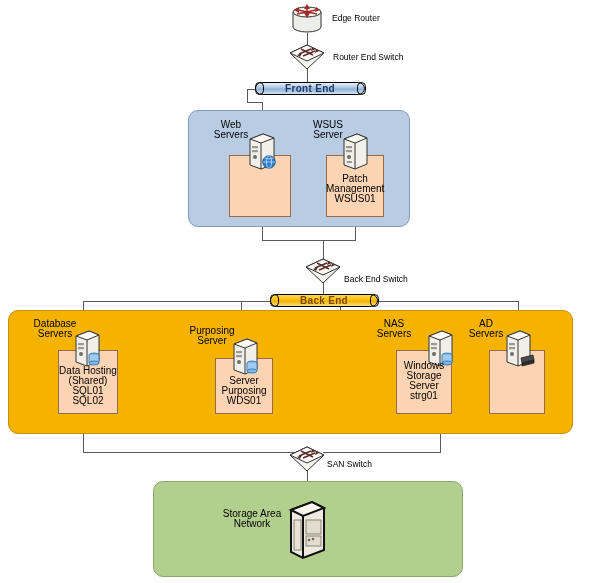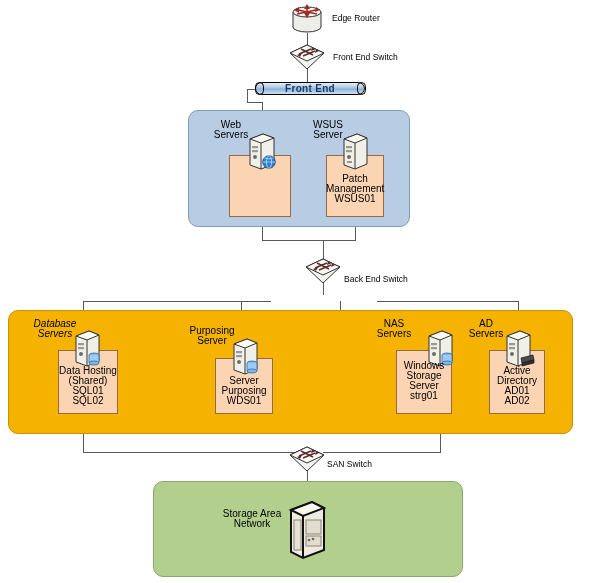--- a/index.html
+++ b/index.html
@@ -92,20 +92,25 @@
   <div class="grp" style="left:215px;top:358px;width:58px;height:56px;"></div>
   <div class="grp" style="left:396px;top:350px;width:56px;height:64px;"></div>
   <div class="grp" style="left:489px;top:350px;width:56px;height:64px;"></div>
 
   <div class="bar bar-fe" style="left:255px;top:82px;width:110px;">
     <span class="cap l"></span>
     <span class="cap r"></span>
     <span>Front End</span>
   </div>
 
+  <div class="bar bar-be" style="left:270px;top:294px;width:108px;">
+    <span class="cap l"></span>
+    <span class="cap r"></span>
+    <span>Back End</span>
+  </div>
 
   <div class="icon" style="left:288px;top:3px;">
     <svg width="38" height="30" viewBox="0 0 38 30">
       <ellipse cx="19" cy="24" rx="14" ry="5" fill="#ededea" stroke="#333" stroke-width="1"></ellipse>
       <rect x="5" y="9" width="28" height="15" fill="#ededea" stroke="none"></rect>
       <line x1="5" y1="9" x2="5" y2="24" stroke="#333" stroke-width="1"></line>
       <line x1="33" y1="9" x2="33" y2="24" stroke="#333" stroke-width="1"></line>
       <ellipse cx="19" cy="9" rx="14" ry="5" fill="#f7f7f4" stroke="#333" stroke-width="1"></ellipse>
       <g stroke="#9e2b25" stroke-width="1.6" fill="none">
         <line x1="9" y1="11" x2="28" y2="7"></line>
@@ -131,21 +136,21 @@
         <line x1="14" y1="12" x2="26" y2="7"></line>
         <line x1="12" y1="5" x2="24" y2="11"></line>
       </g>
       <g fill="#5a2b2b">
         <polygon points="23,3 27,5 22,7"></polygon>
         <polygon points="27,5 30,7 26,9"></polygon>
         <polygon points="11,13 8,11 13,9"></polygon>
       </g>
     </svg>
   </div>
-  <div class="lbl-side" style="left:333px;top:52px;">Front End Switch</div>
+  <div class="lbl-side" style="left:333px;top:52px;">Router End Switch</div>
 
   <div class="lbl" style="left:205px;top:120px;width:52px;">Web
 Servers</div>
 
   <div class="icon" style="left:246px;top:133px;">
     <svg width="32" height="38" viewBox="0 0 32 38">
       <polygon points="4,6 17,1 28,5 28,31 15,36 4,32" fill="#f0efe8" stroke="#333" stroke-width="1"></polygon>
       <polygon points="4,6 17,1 28,5 15,10" fill="#fbfaf4" stroke="#333" stroke-width="1"></polygon>
       <line x1="15" y1="10" x2="15" y2="36" stroke="#333" stroke-width="1"></line>
       <rect x="6" y="13" width="6" height="2.2" fill="#9a9a92"></rect>
@@ -189,21 +194,21 @@
       </g>
       <g fill="#5a2b2b">
         <polygon points="23,3 27,5 22,7"></polygon>
         <polygon points="27,5 30,7 26,9"></polygon>
         <polygon points="11,13 8,11 13,9"></polygon>
       </g>
     </svg>
   </div>
   <div class="lbl-side" style="left:344px;top:274px;">Back End Switch</div>
 
-  <div class="lbl" style="left:28px;top:319px;width:54px;font-style:italic;">Database
+  <div class="lbl" style="left:28px;top:319px;width:54px;">Database
 Servers</div>
 
   <div class="icon" style="left:72px;top:330px;">
     <svg width="30" height="38" viewBox="0 0 30 38">
       <polygon points="4,6 17,1 27,5 27,31 15,36 4,32" fill="#f0efe8" stroke="#333" stroke-width="1"></polygon>
       <polygon points="4,6 17,1 27,5 15,10" fill="#fbfaf4" stroke="#333" stroke-width="1"></polygon>
       <line x1="15" y1="10" x2="15" y2="36" stroke="#333" stroke-width="1"></line>
       <rect x="6" y="13" width="6" height="2.2" fill="#9a9a92"></rect>
       <rect x="6" y="17" width="6" height="2.2" fill="#9a9a92"></rect>
       <circle cx="9" cy="24" r="2" fill="#6d6d66"></circle>
@@ -284,24 +289,20 @@
       <rect x="6" y="13" width="6" height="2.2" fill="#9a9a92"></rect>
       <rect x="6" y="17" width="6" height="2.2" fill="#9a9a92"></rect>
       <circle cx="9" cy="24" r="2" fill="#6d6d66"></circle>
       <g>
         <polygon points="18,28 30,25 31,30 19,33" fill="#4a4a4a" stroke="#1f1f1f" stroke-width=".8"></polygon>
         <polygon points="19,33 31,30 31,33 19,36" fill="#2e2e2e" stroke="#1f1f1f" stroke-width=".8"></polygon>
       </g>
     </svg>
   </div>
 
-  <div class="lbl" style="left:489px;top:366px;width:56px;">Active
-Directory
-AD01
-AD02</div>
 
   <div class="icon" style="left:289px;top:446px;">
     <svg width="36" height="26" viewBox="0 0 36 26">
       <polygon points="18,1 35,9 18,25 1,9" fill="#f2f2ef" stroke="#333" stroke-width="1"></polygon>
       <polygon points="18,1 35,9 18,17 1,9" fill="#fafaf7" stroke="#333" stroke-width="1"></polygon>
       <g stroke="#5a2b2b" stroke-width="1.4" fill="none">
         <line x1="10" y1="10" x2="22" y2="5"></line>
         <line x1="14" y1="12" x2="26" y2="7"></line>
         <line x1="12" y1="5" x2="24" y2="11"></line>
       </g>

